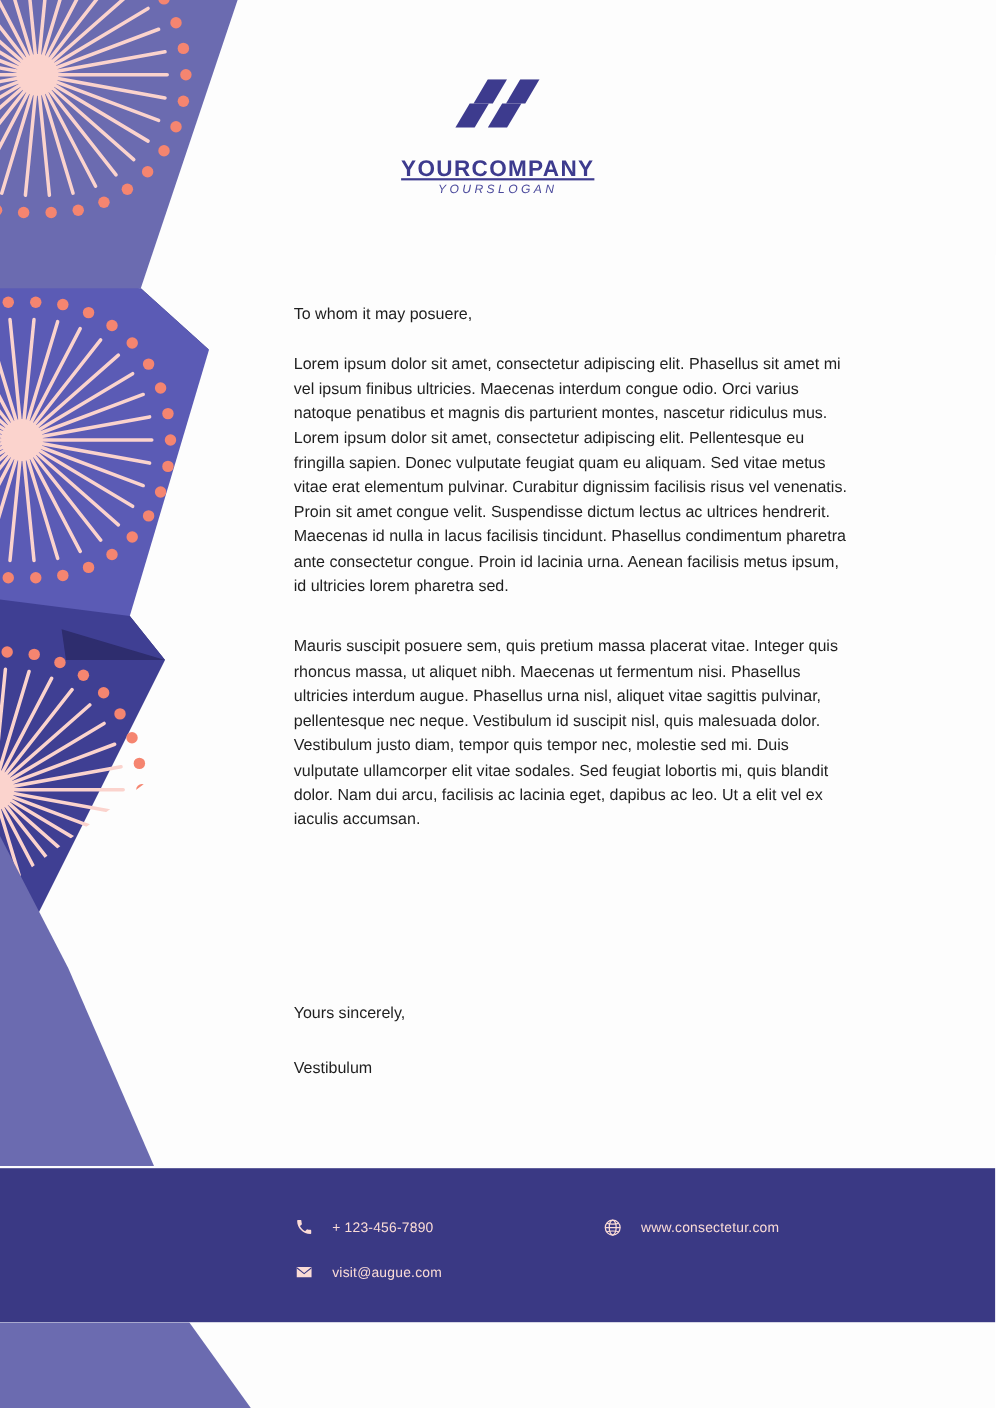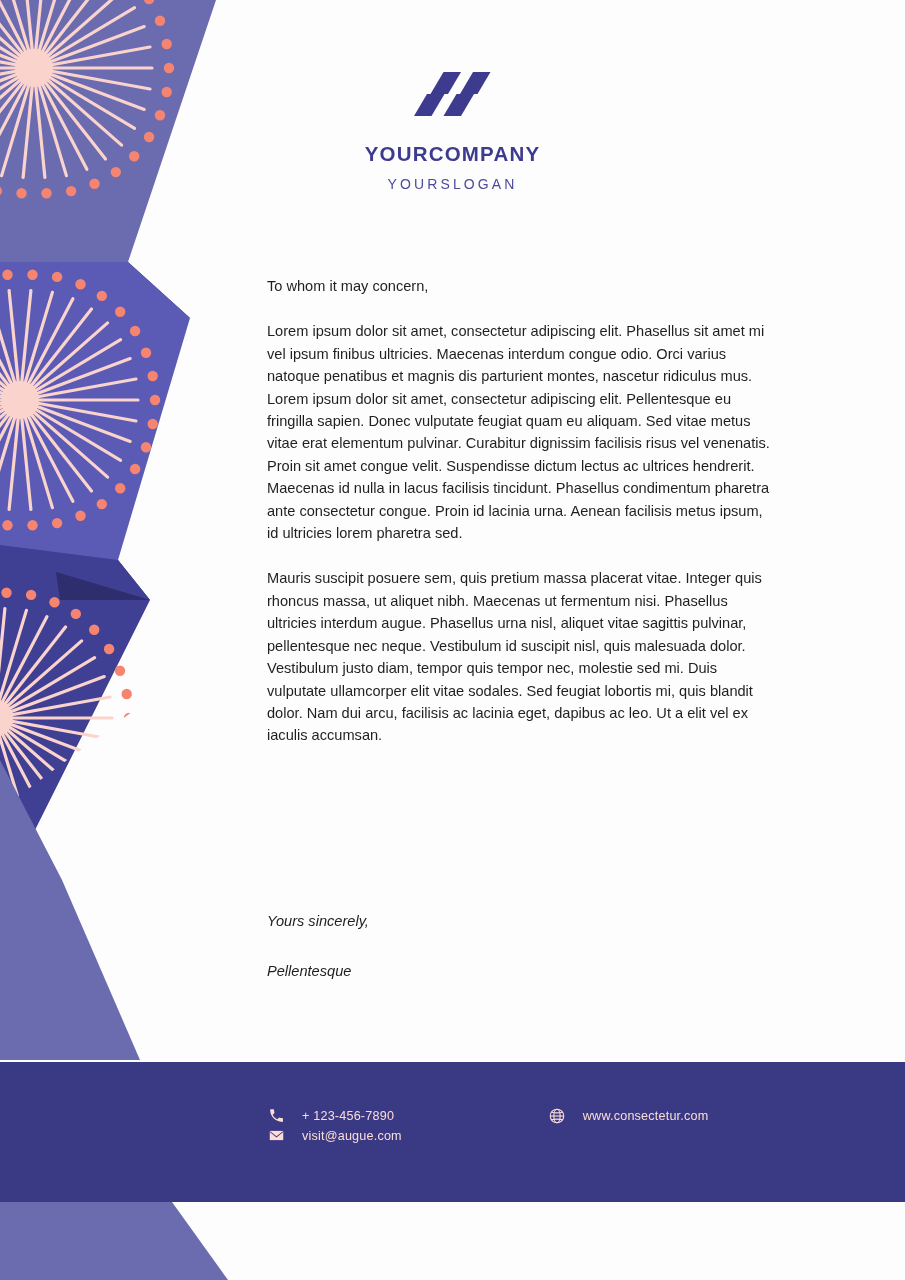--- a/index.html
+++ b/index.html
@@ -31,52 +31,54 @@
   }
   #logo-block {
     position:absolute; left:0; top:72px; width:905px;
     display:flex; flex-direction:column; align-items:center;
   }
   #logo-mark { width:84px; height:48px; }
   #company-name {
     margin-top:22px;
     font-size:20.5px; font-weight:bold; letter-spacing:1.2px;
     color:#3d3b8e;
+    text-decoration:underline;
   }
   #company-slogan {
-    margin-top:10px;
-    font-size:14px; letter-spacing:3.1px;
+    margin-top:0;
+    font-size:11px; letter-spacing:3.1px;
     color:#4b4a9c;
+    font-style:italic;
   }
 
   
   #letter-body {
     position:absolute; left:267px; top:275px; width:503px;
     color:#1f1f1f;
     font-size:14.6px;
     line-height:22.4px;
   }
   #letter-body .salutation { margin-bottom:23px; }
-  #letter-body .para { margin-bottom:23px; text-align:left; }
+  #letter-body .para { margin-bottom:33px; text-align:left; }
   #letter-body .para:last-of-type { margin-bottom:0; }
   #sign-off { position:absolute; left:267px; top:910px; width:503px;
-              color:#1f1f1f; font-size:14.6px; line-height:22.4px;font-style:italic; }
+              color:#1f1f1f; font-size:14.6px; line-height:22.4px; }
   #sign-off .closing { margin-bottom:28px; }
 
   
   #footer {
     position:absolute; left:0; top:1062px;
     width:905px; height:140px;
     background:#3a3984;
   }
   #footer-cols {
     position:absolute; left:267px; top:44px;
     display:flex; gap:146px;
   }
-  .fcol { display:flex; flex-direction:column; gap:1px; }
+  .fcol { display:flex; flex-direction:column; gap:22px; }
   .fitem { display:flex; align-items:center; gap:16px; }
   .ficon { width:19px; height:19px; flex:0 0 19px;
            display:flex; align-items:center; justify-content:center; }
   .ficon svg { display:block; }
   .ftext { color:#fbdcd6; font-size:12.6px; letter-spacing:0.2px; white-space:nowrap; }
 
   
   #footer-deco {
     position:absolute; left:0; top:1202px;
     width:905px; height:78px; overflow:hidden;
@@ -219,28 +221,28 @@
             <path d="M16,22 L33.5,22 L20.5,44 L3,44 Z"></path>
             <path d="M45.5,22 L63,22 L50,44 L32.5,44 Z"></path>
           </g>
         </svg>
       </div>
       <div id="company-name">YOURCOMPANY</div>
       <div id="company-slogan">YOURSLOGAN</div>
     </div>
 
     <div id="letter-body">
-      <div class="salutation">To whom it may concern,</div>
+      <div class="salutation">To whom it may posuere,</div>
       <p class="para">Lorem ipsum dolor sit amet, consectetur adipiscing elit. Phasellus sit amet mi vel ipsum finibus ultricies. Maecenas interdum congue odio. Orci varius natoque penatibus et magnis dis parturient montes, nascetur ridiculus mus. Lorem ipsum dolor sit amet, consectetur adipiscing elit. Pellentesque eu fringilla sapien. Donec vulputate feugiat quam eu aliquam. Sed vitae metus vitae erat elementum pulvinar. Curabitur dignissim facilisis risus vel venenatis. Proin sit amet congue velit. Suspendisse dictum lectus ac ultrices hendrerit. Maecenas id nulla in lacus facilisis tincidunt. Phasellus condimentum pharetra ante consectetur congue. Proin id lacinia urna. Aenean facilisis metus ipsum, id ultricies lorem pharetra sed.</p>
       <p class="para">Mauris suscipit posuere sem, quis pretium massa placerat vitae. Integer quis rhoncus massa, ut aliquet nibh. Maecenas ut fermentum nisi. Phasellus ultricies interdum augue. Phasellus urna nisl, aliquet vitae sagittis pulvinar, pellentesque nec neque. Vestibulum id suscipit nisl, quis malesuada dolor. Vestibulum justo diam, tempor quis tempor nec, molestie sed mi. Duis vulputate ullamcorper elit vitae sodales. Sed feugiat lobortis mi, quis blandit dolor. Nam dui arcu, facilisis ac lacinia eget, dapibus ac leo. Ut a elit vel ex iaculis accumsan.</p>
     </div>
 
     <div id="sign-off">
       <div class="closing">Yours sincerely,</div>
-      <div class="signature">Pellentesque</div>
+      <div class="signature">Vestibulum</div>
     </div>
   </div>
 
   <div id="footer">
     <div id="footer-cols">
 
       <div class="fcol">
         <div class="fitem">
           <span class="ficon">
             <svg width="17" height="17" viewBox="0 0 24 24" xmlns="http://www.w3.org/2000/svg">

